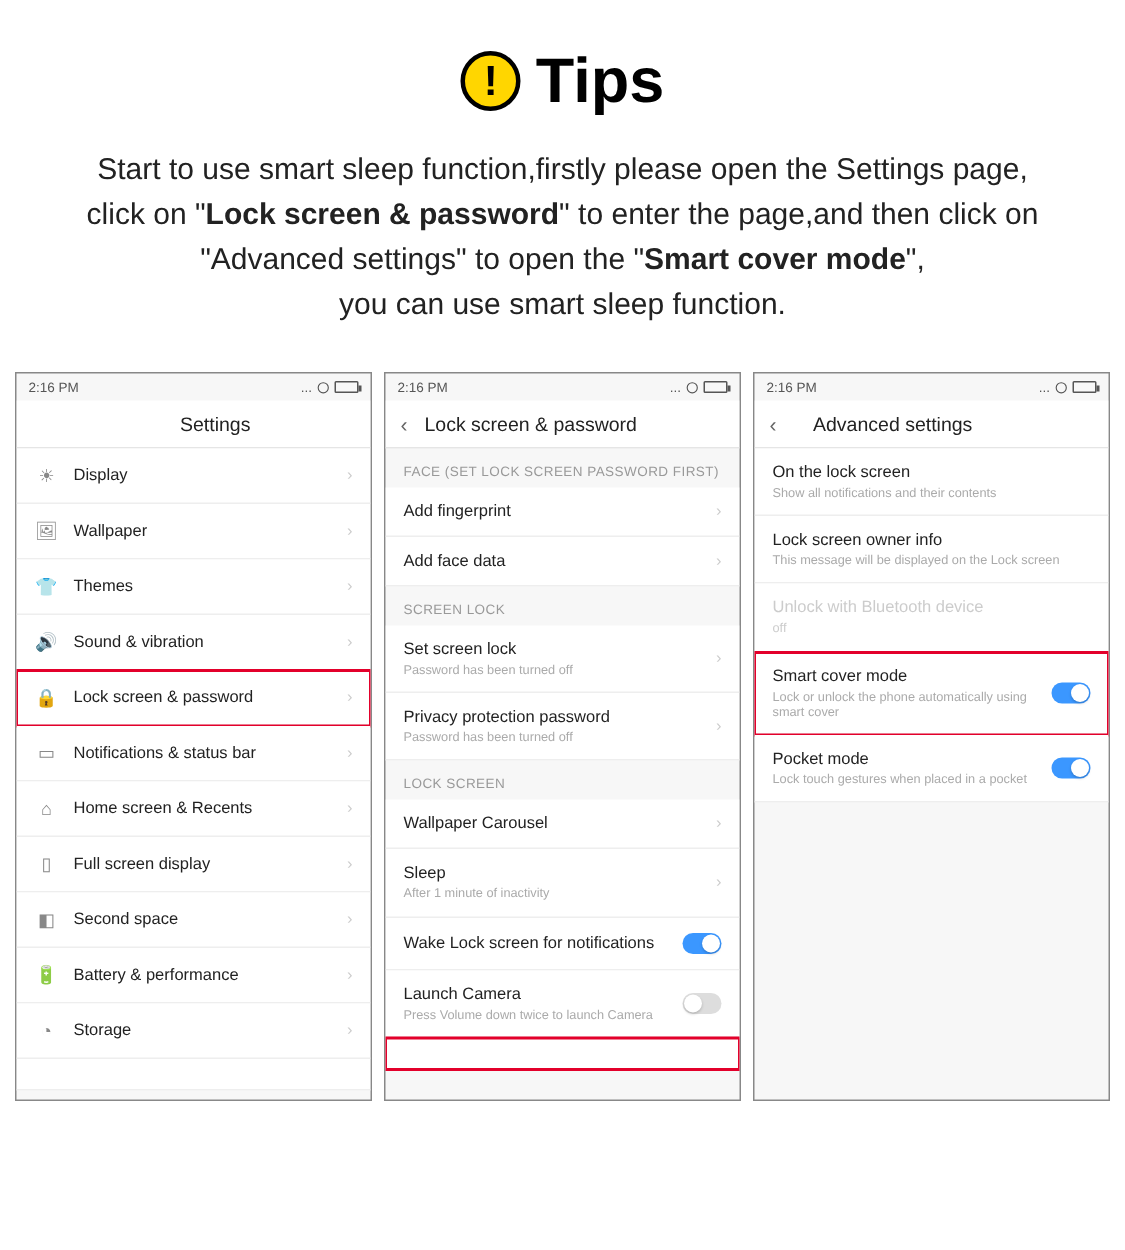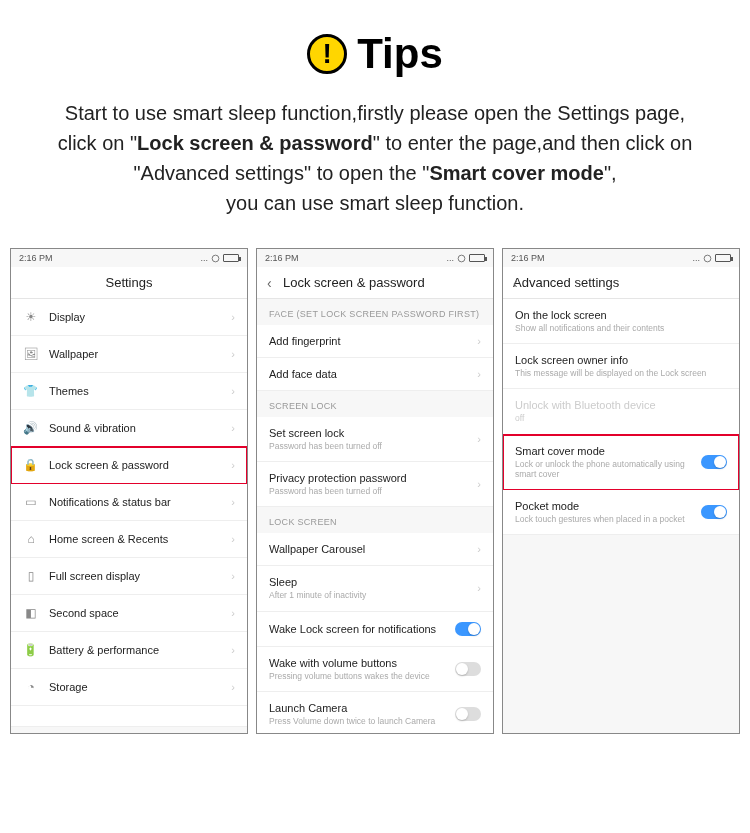--- a/index.html
+++ b/index.html
@@ -11,21 +11,21 @@
 .tips-body b{font-weight:700;}
 .screens{display:flex;gap:8px;padding:0 10px 30px;justify-content:space-between;}
 .phone{flex:1;border:1px solid #888;background:#f7f7f7;font-size:10px;color:#333;min-width:0;height:486px;overflow:hidden;position:relative;}
 .status-bar{display:flex;justify-content:space-between;align-items:center;padding:4px 8px;font-size:9px;color:#555;}
 .status-right{display:flex;align-items:center;gap:3px;}
 .batt{display:inline-block;width:16px;height:8px;border:1px solid #555;border-radius:1px;position:relative;}
 .batt::after{content:"";position:absolute;right:-3px;top:2px;width:2px;height:4px;background:#555;}
 .page-header{display:flex;align-items:center;padding:8px 10px;background:#fff;border-bottom:1px solid #e5e5e5;position:relative;}
 .page-header.centered{justify-content:center;}
 .back-ch{position:absolute;left:10px;color:#666;font-size:14px;}
-.page-title{font-size:13px;color:#222;}
+.page-title{font-size:13px;color:#222;margin-left:29px;}
 .section-label{padding:10px 12px 6px;font-size:9px;color:#999;letter-spacing:.3px;}
 .row{display:flex;align-items:center;padding:10px 12px;background:#fff;border-bottom:1px solid #eee;position:relative;}
 .row .icon{width:16px;height:16px;margin-right:10px;display:flex;align-items:center;justify-content:center;color:#888;font-size:12px;}
 .row .txt{flex:1;min-width:0;}
 .row .label{font-size:11px;color:#222;}
 .row .sub{font-size:8.5px;color:#aaa;margin-top:2px;line-height:1.2;}
 .row .chev{color:#ccc;font-size:11px;margin-left:6px;}
 .row.disabled .label,.row.disabled .sub{color:#ccc;}
 .toggle{width:26px;height:14px;border-radius:7px;background:#ddd;position:relative;flex:none;}
 .toggle::after{content:"";position:absolute;width:12px;height:12px;border-radius:50%;background:#fff;top:1px;left:1px;box-shadow:0 1px 2px rgba(0,0,0,.2);}
@@ -205,27 +205,20 @@
         <span class="chev">›</span>
       </div>
     <div class="row">
         <span class="txt">
           <div class="label">Wake Lock screen for notifications</div>
         </span>
         <span class="toggle on"></span>
       </div>
     <div class="row">
         <span class="txt">
-          <div class="label">Wake with volume buttons</div>
-          <div class="sub">Pressing volume buttons wakes the device</div>
-        </span>
-        <span class="toggle"></span>
-      </div>
-    <div class="row">
-        <span class="txt">
           <div class="label">Launch Camera</div>
           <div class="sub">Press Volume down twice to launch Camera</div>
         </span>
         <span class="toggle"></span>
       </div>
     <div class="row hl"></div>
   </div>
 
   <div class="phone">
     <div class="status-bar">

